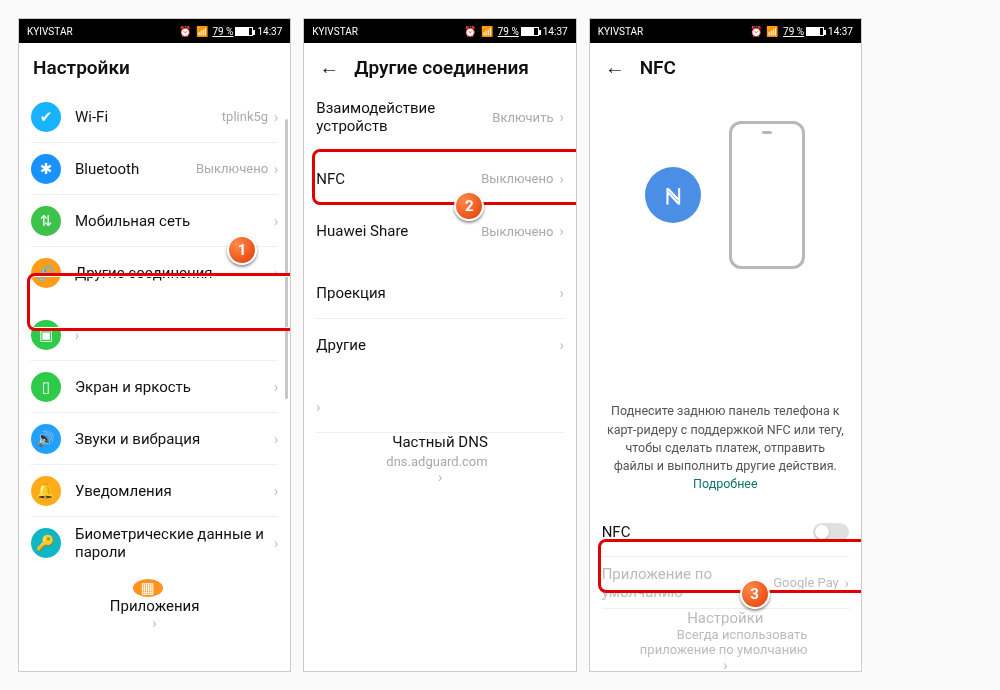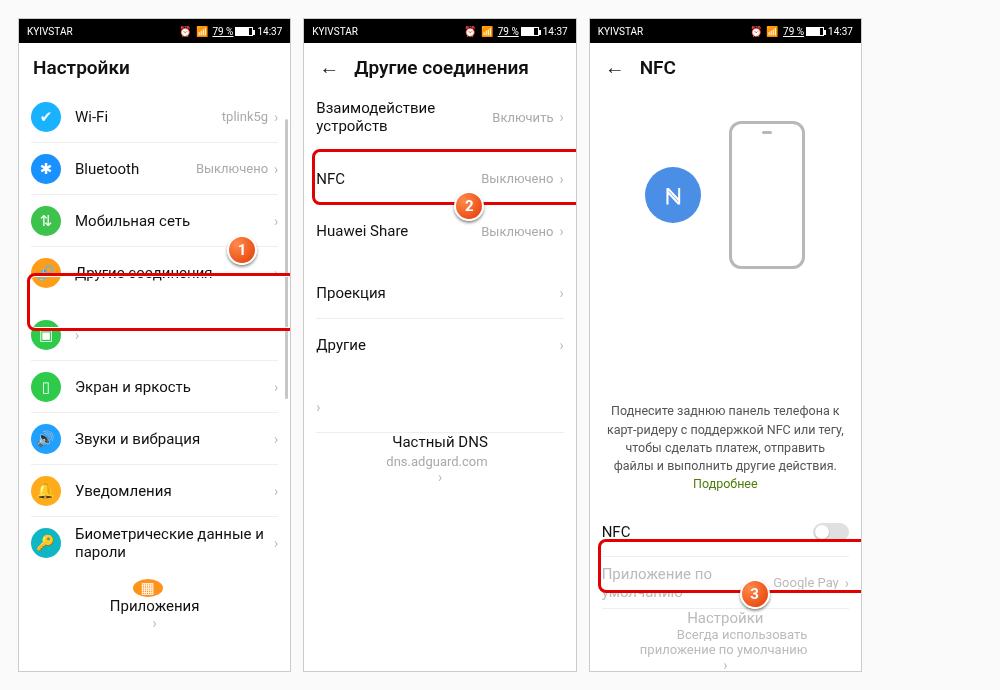--- a/index.html
+++ b/index.html
@@ -29,21 +29,21 @@
   .home{background:#2ecb4a;} .disp{background:#2ecb4a;} .snd{background:#20a0ff;} .notif{background:#ffab1a;}
   .bio{background:#0fb6c3;} .apps{background:#ff921a;}
   .highlight { position:absolute; border:3px solid #e20000; border-radius:8px; box-shadow:0 0 0 1px #fff inset; pointer-events:none; }
   .num-badge { position:absolute; width:30px; height:30px; border-radius:50%; background:radial-gradient(circle at 30% 28%, #ff8a4a, #e23a05); border:2px solid #fff; box-shadow:0 2px 3px rgba(0,0,0,.45); color:#fff; font-weight:700; font-size:15px; display:flex; align-items:center; justify-content:center; pointer-events:none; }
   .scroll-indicator{position:absolute;right:2px;top:100px;width:3px;height:280px;background:#c7c7c7;border-radius:2px;}
   .nfc-illus{display:flex;align-items:center;justify-content:center;gap:28px;padding:30px 0 20px;}
   .nfc-circ{width:56px;height:56px;border-radius:50%;background:#4a8ee6;display:flex;align-items:center;justify-content:center;color:#fff;font-weight:700;font-size:22px;}
   .phone-outline{width:76px;height:148px;border:3px solid #b8b8b8;border-radius:12px;position:relative;}
   .phone-outline::after{content:"";position:absolute;left:50%;top:7px;width:10px;height:3px;background:#b8b8b8;border-radius:2px;transform:translateX(-50%);}
   .desc{font-size:12.5px;color:#555;text-align:center;line-height:1.45;padding:8px 4px 14px;}
-  .desc a{color:#4d7c0f;text-decoration:none;}
+  .desc a{color:#0f766e;text-decoration:none;}
   .toggle-row{display:flex;align-items:center;height:50px;border-bottom:1px solid #eee;}
   .toggle-row .label{flex:1;font-size:15px;color:#111;}
   .toggle{width:36px;height:18px;background:#e0e0e0;border-radius:10px;position:relative;}
   .toggle::after{content:"";position:absolute;left:2px;top:2px;width:14px;height:14px;background:#fff;border-radius:50%;box-shadow:0 1px 2px rgba(0,0,0,.25);}
   .dim{color:#bbb !important;}
   .dim .label,.dim .val,.dim .chev{color:#bbb !important;}
 </style>
 </head>
 <body>
 

